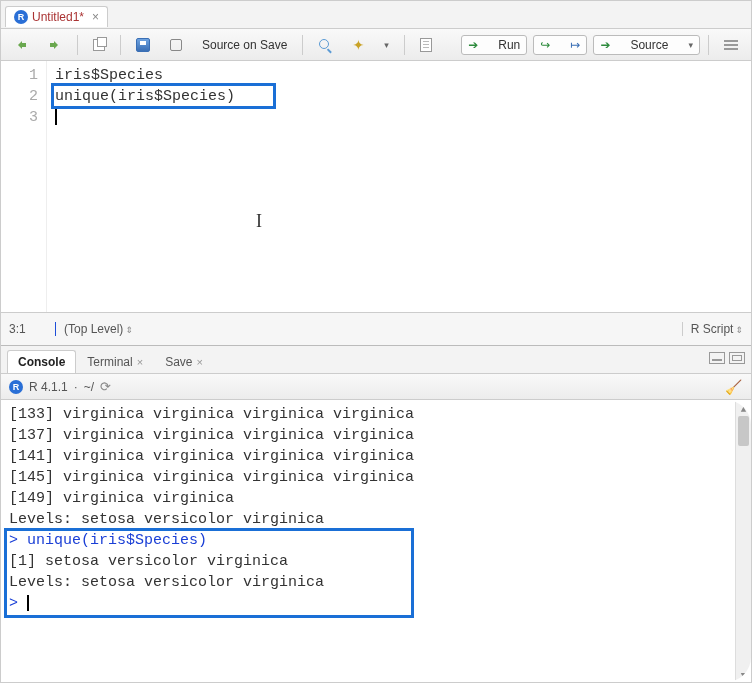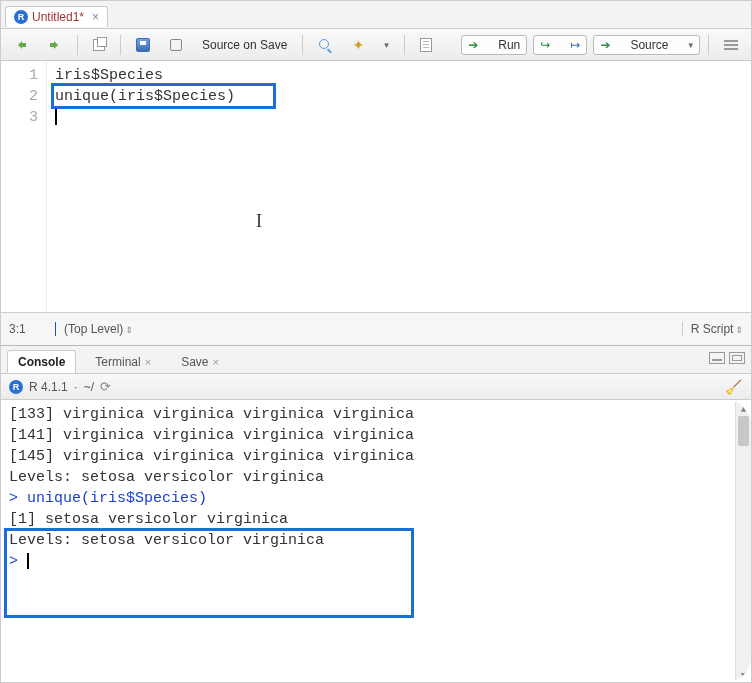--- a/index.html
+++ b/index.html
@@ -76,21 +76,21 @@
   
   .console-pane { height: 336px; }
   .console-tabs {
     display:flex; align-items:flex-end; height:28px;
     background:#f3f3f3; border-bottom:1px solid #ccc;
     padding:0 6px; position:relative;
   }
   .ctab {
     padding:4px 10px; font-size:12px; color:#555;
     border:1px solid transparent; border-bottom:none;
-    margin-right:8px; display:flex; gap:4px; align-items:center;
+    margin-right:0; display:flex; gap:4px; align-items:center;
   }
   .ctab.active { background:#fff; border-color:#ccc; border-radius:3px 3px 0 0; color:#222; font-weight:600;}
   .ct-close { color:#999; font-size:11px; }
   .win-icons { position:absolute; right:6px; top:6px; display:flex; gap:4px;}
   .win-icons span { width:16px; height:12px; border:1px solid #999; display:inline-block; position:relative;}
   .win-icons .wi-min::after{content:"";position:absolute;left:2px;right:2px;bottom:2px;height:2px;background:#999;}
   .win-icons .wi-max::after{content:"";position:absolute;inset:2px;border:1px solid #999;}
   .console-info {
     display:flex; align-items:center; gap:6px;
     height:26px; padding:0 8px;
@@ -254,22 +254,24 @@
     <span class="r-badge">R</span>
     <span>R 4.1.1</span>
     <span>·</span>
     <span>~/</span>
     <span class="ic-reload">⟳</span>
     <span class="brush">🧹</span>
   </div>
 
   <div class="console-output">
 <div>[133] virginica  virginica  virginica  virginica </div>
+<div>[137] virginica  virginica  virginica  virginica </div>
 <div>[141] virginica  virginica  virginica  virginica </div>
 <div>[145] virginica  virginica  virginica  virginica </div>
+<div>[149] virginica  virginica </div>
 <div>Levels: setosa versicolor virginica</div>
 <div><span class="cmd">&gt; </span><span class="cmd">unique(iris$Species)</span></div>
 <div>[1] setosa     versicolor virginica </div>
 <div>Levels: setosa versicolor virginica</div>
 <div><span class="cmd">&gt; </span><span class="cursor-line3"></span></div>
     <div class="hl-box-console"></div>
     <div class="scrollbar">
       <div class="sb-arrow sb-up">▲</div>
       <div class="sb-track">
           <div class="sb-thumb"></div>

